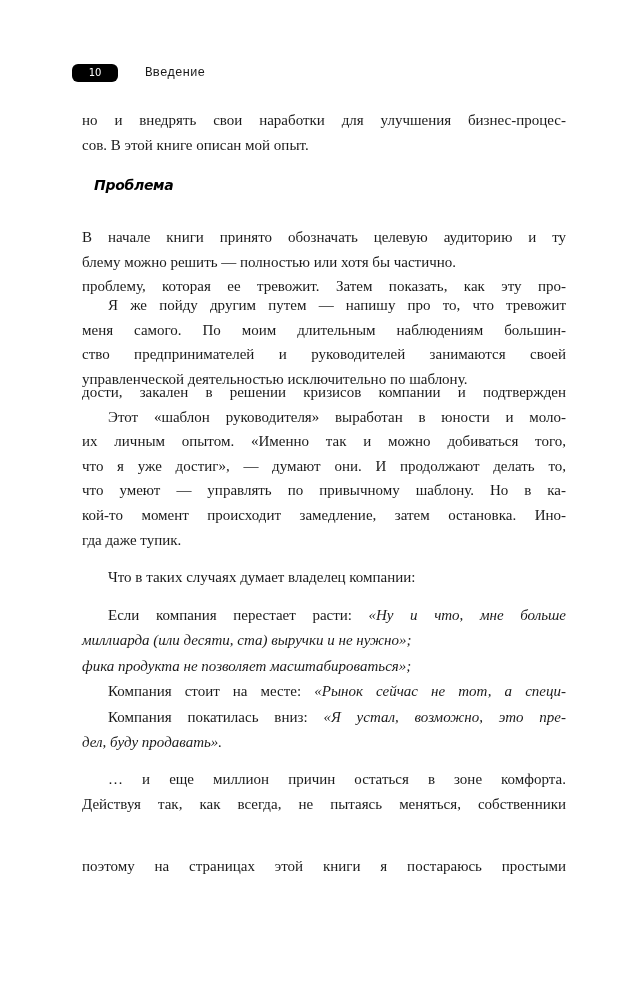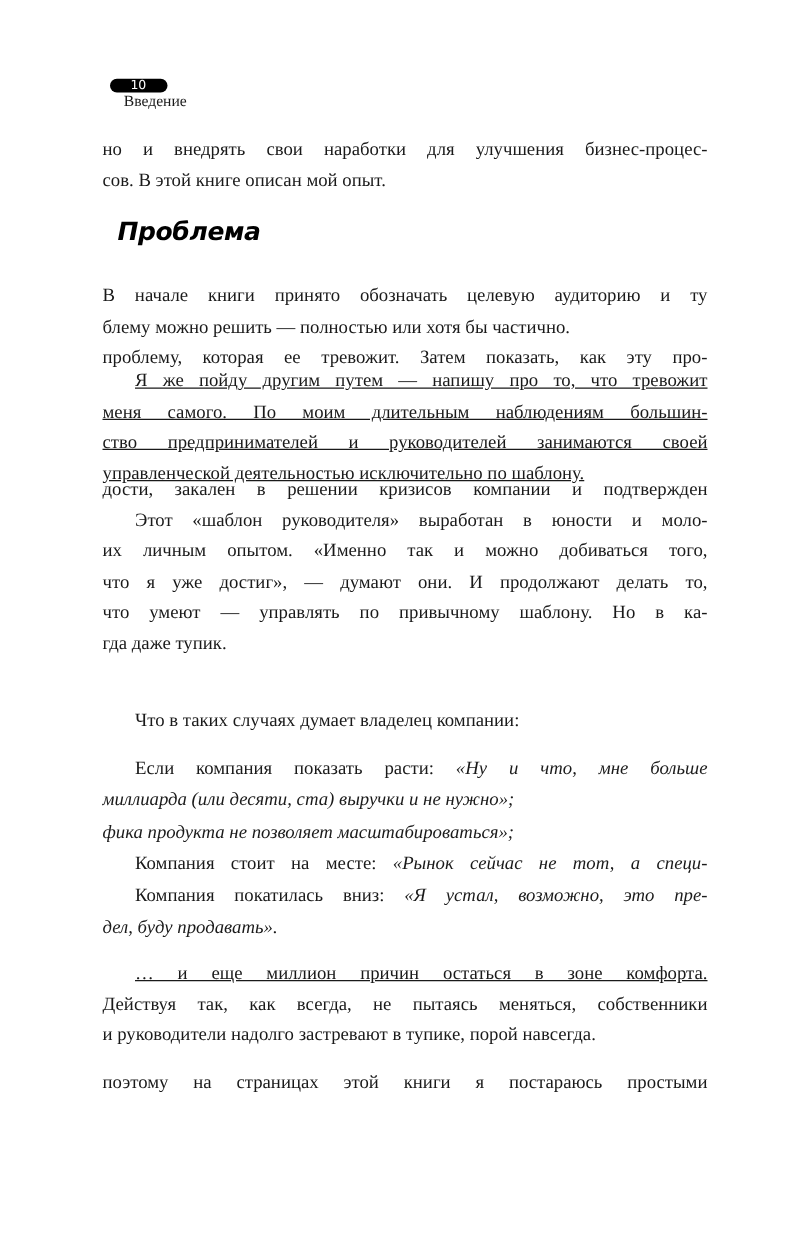--- a/index.html
+++ b/index.html
@@ -14,38 +14,37 @@
       overflow: hidden;
       color: #1a1a1a;
     }
     .running-head {
       position: absolute;
       left: 72px;
       top: 63px;
       height: 19px;
       display: flex;
       align-items: center;
-      flex-direction: column;
     }
     .page-badge {
       width: 46px;
       height: 18px;
       background: #000000;
       border-radius: 6px;
       color: #ffffff;
       font-family: "DejaVu Sans", sans-serif;
       font-size: 10px;
       display: flex;
       align-items: center;
       justify-content: center;
       letter-spacing: 0;
     }
     .chapter-title {
       margin-left: 27px;
-      font-family: Liberation Serif, serif;
+      font-family: Liberation Mono, monospace;
       font-size: 12.5px;
       color: #1a1a1a;
     }
     .text-block {
       position: absolute;
       left: 82px;
       width: 484px;
       font-family: "Liberation Serif", "DejaVu Serif", serif;
       font-size: 15px;
       line-height: 24.6px;
@@ -57,21 +56,21 @@
       hyphens: manual;
     }
     .section-heading {
       position: absolute;
       left: 94px;
       top: 172px;
       margin: 0;
       font-family: "DejaVu Sans", sans-serif;
       font-weight: bold;
       font-style: italic;
-      font-size: 20px;
+      font-size: 14px;
       line-height: 26px;
       color: #000;
       letter-spacing: -0.3px;
     }
     em {
       font-style: italic;
     }
     .line {
       display: block;
       text-align: justify;
@@ -100,72 +99,72 @@
 <h2 class="section-heading">Проблема</h2>
 
 <div class="text-block" style="top:206px;margin-top:19px;">
   <p>
     <span class="line">В начале книги принято обозначать целевую аудиторию и ту</span>
     <span class="line last">блему можно решить — полностью или хотя бы частично.</span>
     <span class="line">проблему, которая ее тревожит. Затем показать, как эту про-</span>
   </p>
 </div>
 
-<div class="text-block" style="top:293px;text-decoration:underline;">
+<div class="text-block" style="top:293px;">
   <p>
     <span class="line" style="padding-left:26px;">Я же пойду другим путем — напишу про то, что тревожит</span>
     <span class="line">меня самого. По моим длительным наблюдениям большин-</span>
     <span class="line">ство предпринимателей и руководителей занимаются своей</span>
     <span class="line last">управленческой деятельностью исключительно по шаблону.</span>
   </p>
 </div>
 
 <div class="text-block" style="top:380px;">
   <p>
     <span class="line">дости, закален в решении кризисов компании и подтвержден</span>
     <span class="line" style="padding-left:26px;">Этот «шаблон руководителя» выработан в юности и моло-</span>
     <span class="line">их личным опытом. «Именно так и можно добиваться того,</span>
     <span class="line">что я уже достиг», — думают они. И продолжают делать то,</span>
     <span class="line">что умеют — управлять по привычному шаблону. Но в ка-</span>
+    <span class="line">кой-то момент происходит замедление, затем остановка. Ино-</span>
     <span class="line last">гда даже тупик.</span>
   </p>
 </div>
 
 <div class="text-block" style="top:565px;">
   <p>
     <span class="line last" style="padding-left:26px;">Что в таких случаях думает владелец компании:</span>
   </p>
 </div>
 
 <div class="text-block" style="top:603px;">
   <p>
-    <span class="line" style="padding-left:26px;"><span>Если компания показать расти: </span><em>«Ну и что, мне больше</em></span>
+    <span class="line" style="padding-left:26px;"><span>Если компания перестает расти: </span><em>«Ну и что, мне больше</em></span>
     <span class="line last"><em>миллиарда (или десяти, ста) выручки и не нужно»;</em></span>
   </p>
 </div>
 
 <div class="text-block" style="top:654px;">
   <p>
     <span class="line last"><em>фика продукта не позволяет масштабироваться»;</em></span>
     <span class="line" style="padding-left:26px;"><span>Компания стоит на месте: </span><em>«Рынок сейчас не тот, а специ-</em></span>
   </p>
 </div>
 
 <div class="text-block" style="top:705px;">
   <p>
     <span class="line" style="padding-left:26px;"><span>Компания покатилась вниз: </span><em>«Я устал, возможно, это пре-</em></span>
     <span class="line last"><em>дел, буду продавать».</em></span>
   </p>
 </div>
 
 <div class="text-block" style="top:767px;">
   <p>
-    <span class="line" style="padding-left:26px;text-decoration:underline;">… и еще миллион причин остаться в зоне комфорта.</span>
+    <span class="line" style="padding-left:26px;">… и еще миллион причин остаться в зоне комфорта.</span>
     <span class="line">Действуя так, как всегда, не пытаясь меняться, собственники</span>
-    <span class="line last">и руководители надолго застревают в тупике, порой навсегда.</span>
   </p>
 </div>
 
 <div class="text-block" style="top:854px;">
   <p>
     <span class="line">поэтому на страницах этой книги я постараюсь простыми</span>
   </p>
 </div>
 
 </body></html>

